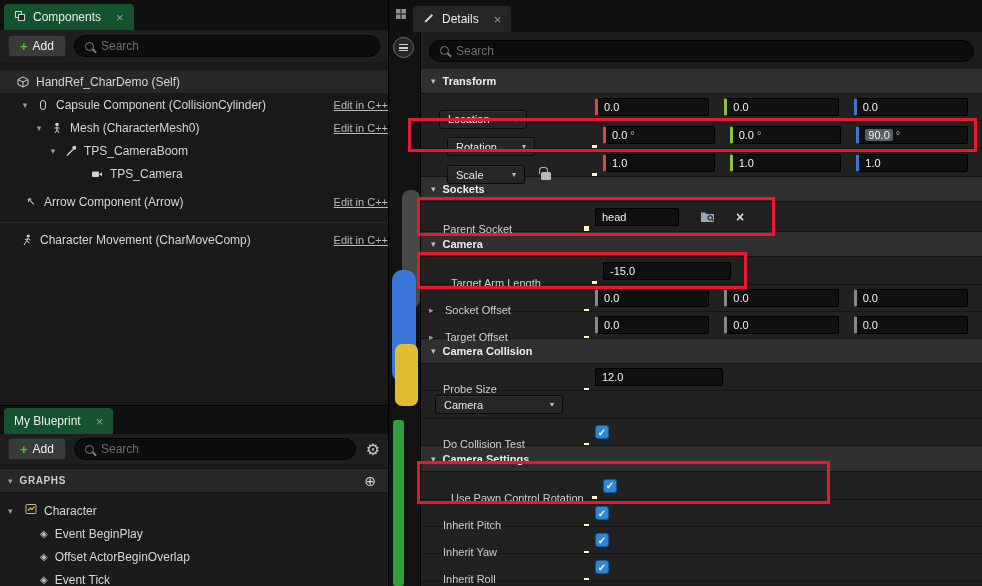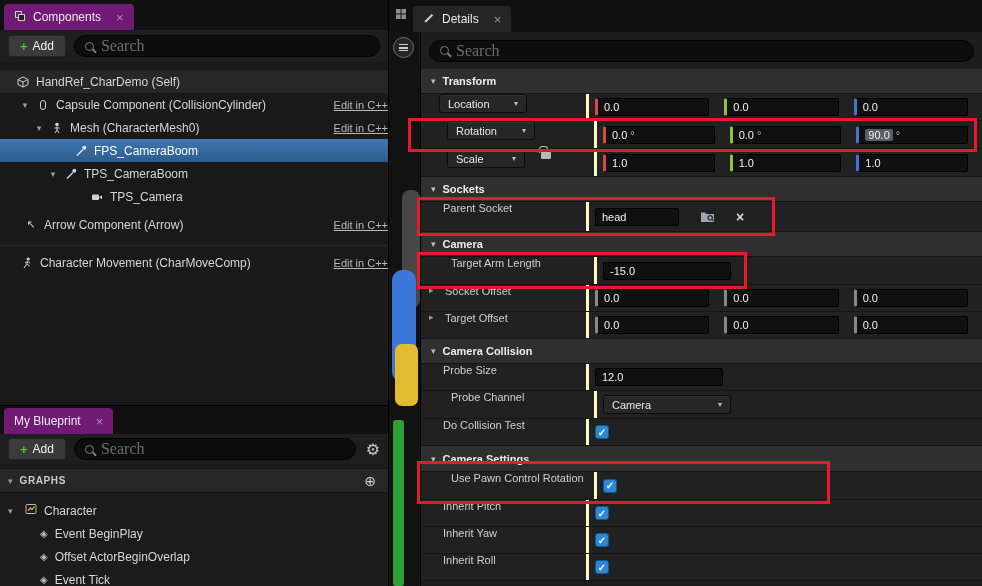--- a/index.html
+++ b/index.html
@@ -2,31 +2,31 @@
 <html><head>
 <meta charset="utf-8">
 <style>
   * { margin:0; padding:0; box-sizing:border-box; }
   html,body { background:#000; }
   #root { position:relative; width:982px; height:586px; background:#0d0d0d; overflow:hidden;
           font-family:"Liberation Sans", sans-serif; font-size:12px; color:#c8c8c8; }
 
   
   .tabbar { height:30px; background:#101010; display:flex; align-items:flex-end; padding-left:4px; }
-  .tab { height:26px; display:flex; align-items:center; gap:7px; padding:0 10px; background:#701a75;
+  .tab { height:26px; display:flex; align-items:center; gap:7px; padding:0 10px; background:#14532d;
          border-radius:4px 4px 0 0; color:#ececec; cursor:pointer; }
   .tclose { color:#9a9a9a; font-size:13px; margin-left:8px; }
   .toolbar { height:32px; display:flex; align-items:center; gap:8px; padding:0 8px; background:#1e1e1e; }
   .addbtn { display:flex; align-items:center; gap:5px; height:22px; padding:0 11px; background:#3a3a3a;
             border:1px solid #242424; border-radius:3px; color:#f0f0f0; font-size:12px; font-family:inherit; cursor:pointer; }
   .greenplus { color:#57c31f; font-weight:bold; font-size:13px; }
   .searchbox { flex:1; height:22px; background:#0d0d0d; border:1px solid #040404; border-radius:11px;
                display:flex; align-items:center; gap:7px; padding:0 10px; }
   .searchbox input { flex:1; min-width:0; background:transparent; border:none; outline:none; color:#ec4899;
-                     font-size:16px; font-family:Liberation Serif, serif; }
+                     font-size:12px; font-family:Liberation Sans, sans-serif; }
   .searchbox input::placeholder { color:#6d6d6d; }
   .magicon { width:9px; height:9px; border:1.6px solid #7b7b7b; border-radius:50%; position:relative; flex:none; }
   .magicon::after { content:""; position:absolute; width:5px; height:1.6px; background:#7b7b7b;
                     right:-4px; bottom:-2px; transform:rotate(45deg); }
 
   
   .comp-panel { position:absolute; left:0; top:0; width:389px; height:405px; background:#191919; border-right:1px solid #000; }
   .tree { padding-top:8px; }
   .trow { height:23px; display:flex; align-items:center; gap:6px; color:#d6d6d6; cursor:pointer; }
   .trow .arrow { width:10px; font-size:9px; color:#9c9c9c; text-align:center; flex:none; }
@@ -73,22 +73,22 @@
               border-left:1px solid #000; overflow:hidden; }
   .det-search { height:37px; display:flex; align-items:center; padding:0 8px; }
   .cathead { height:25px; background:#2f2f2f; border-bottom:1px solid #141414; display:flex; align-items:center;
              gap:7px; padding-left:10px; cursor:pointer; }
   .cathead .arrow { font-size:9px; color:#bdbdbd; }
   .cathead .cat { font-size:11px; font-weight:bold; color:#ececec; }
   .cathead.h26 { height:26px; }
 
   .drow { display:flex; align-items:center; height:27px; background:#212121; border-bottom:1px solid #161616; }
   .drow.h28 { height:28px;padding-left:8px; } .drow.h30 { height:30px; }
-  .dlabel { width:168px; flex:none; align-self:stretch; display:flex; gap:6px;
-            padding-left:22px; font-size:11px; color:#cfcfcf; border-right:3px solid #fef9c3; }
+  .dlabel { width:168px; flex:none; align-self:stretch; display:flex; align-items:center; gap:6px;
+            padding-left:22px; font-size:11px; color:#cfcfcf; border-right:5px solid #fef9c3;margin-top:24px; }
   .dlabel.withexp { padding-left:8px; }
   .dlabel.comboholder { padding-left:18px; }
   .exp { width:10px; font-size:9px; color:#9c9c9c; }
   .dvals { flex:1; display:flex; align-items:center; gap:15px; padding:0 14px 0 6px; min-width:0; }
   .nfield { height:18px; background:#101010; border:1px solid #000; border-radius:2px; display:flex;
             align-items:center; gap:3px; padding:0 6px; font-size:11px; color:#f2f2f2; cursor:text; }
   .vec { flex:1; border-left:3px solid #888; }
   .axx { border-left-color:#d8454b; } .axy { border-left-color:#8bc248; } .axz { border-left-color:#3f76d2; }
   .single { width:128px; flex:none; }
   .sockbox { width:84px; flex:none; }
@@ -168,29 +168,20 @@
         <span class="iconw">
           <svg width="12" height="12" viewBox="0 0 12 12">
               <circle cx="6" cy="2.6" r="1.8" fill="#c9d4de"></circle>
               <path d="M6 4.8 L6 8 M6 8 L4 11 M6 8 L8 11 M3.4 6 L8.6 6" stroke="#c9d4de" fill="none"></path>
             </svg>
         </span>
         <span class="lbl">Mesh (CharacterMesh0)</span>
         <a class="editlink">Edit in C++</a>
       </div>
 
-      <div class="trow selected" style="padding-left:74px">
-        <span class="iconw">
-          <svg width="12" height="12" viewBox="0 0 12 12">
-              <path d="M2 10.5 L8 4.5" stroke="#eaeaea" stroke-width="1.5"></path>
-              <circle cx="9.3" cy="2.8" r="2" fill="#eaeaea"></circle>
-            </svg>
-        </span>
-        <span class="lbl">FPS_CameraBoom</span>
-      </div>
 
       <div class="trow" style="padding-left:48px">
         <span class="arrow">▾</span>
         <span class="iconw">
           <svg width="12" height="12" viewBox="0 0 12 12">
               <path d="M2 10.5 L8 4.5" stroke="#c9d4de" stroke-width="1.5"></path>
               <circle cx="9.3" cy="2.8" r="2" fill="#c9d4de"></circle>
             </svg>
         </span>
         <span class="lbl">TPS_CameraBoom</span>
@@ -470,23 +461,20 @@
         <span>Probe Size</span>
       </div>
       <div class="dvals">
         <div class="nfield single">
             <span>12.0</span>
           </div>
       </div>
     </div>
 
     <div class="drow h28">
-      <div class="dlabel">
-        <span>Probe Channel</span>
-      </div>
       <div class="dvals">
         <div class="combo w128">
           <span>Camera</span>
           <span class="cchev">▾</span>
         </div>
       </div>
     </div>
 
     <div class="drow">
       <div class="dlabel">

